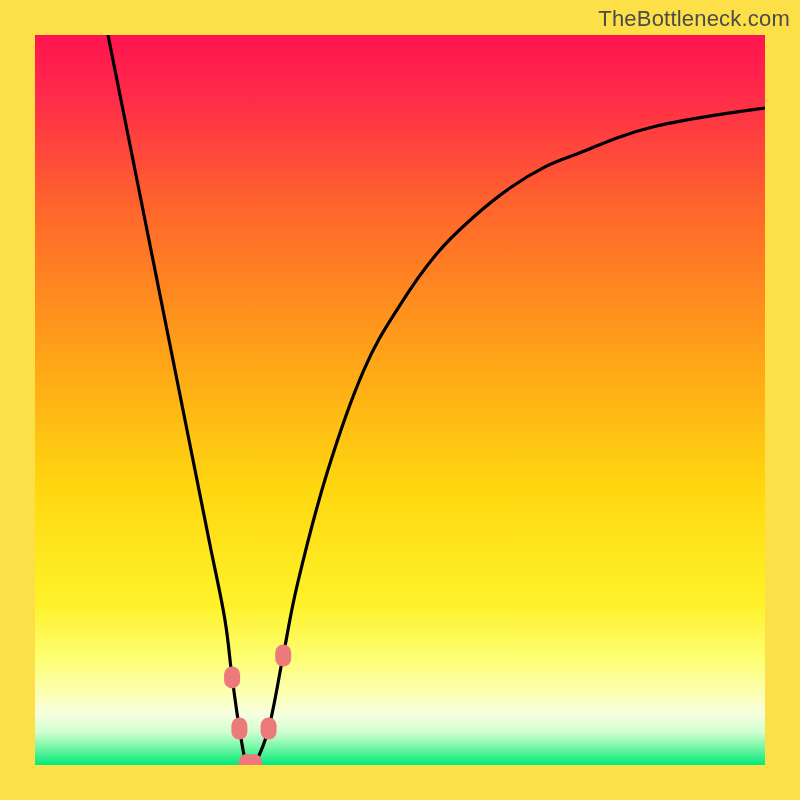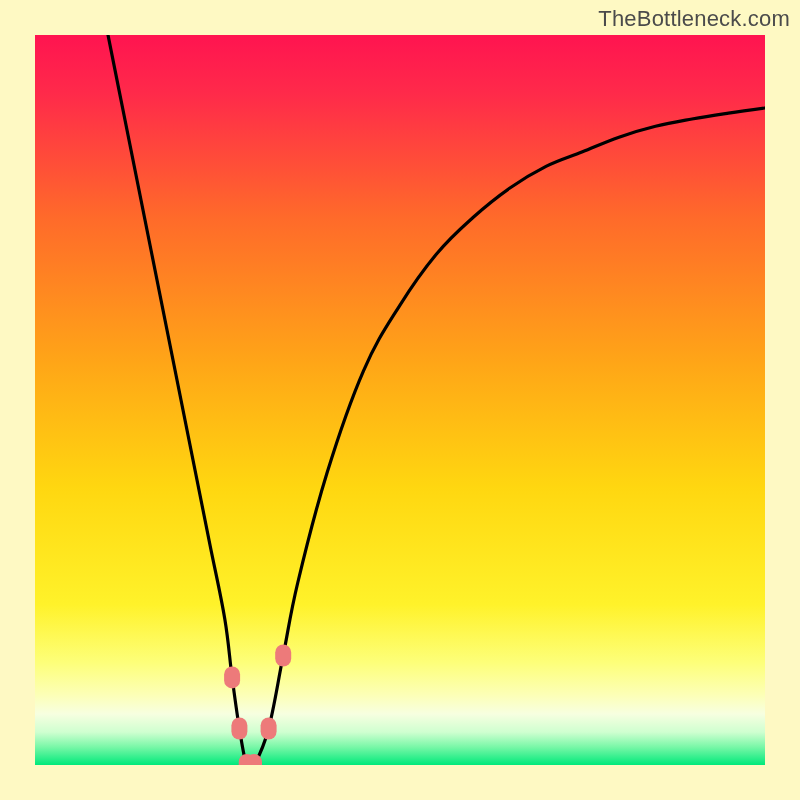--- a/index.html
+++ b/index.html
@@ -10,21 +10,21 @@
     overflow: hidden;
     background: #000;
     font-family: Arial, Helvetica, sans-serif;
   }
   .frame {
     position: absolute;
     left: 0;
     top: 0;
     width: 800px;
     height: 800px;
-    background: #fef9c3;
+    background: #fde047;
   }
   .plot {
     position: absolute;
     left: 35px;
     top: 35px;
     width: 730px;
     height: 730px;
   }
   .watermark {
     position: absolute;

